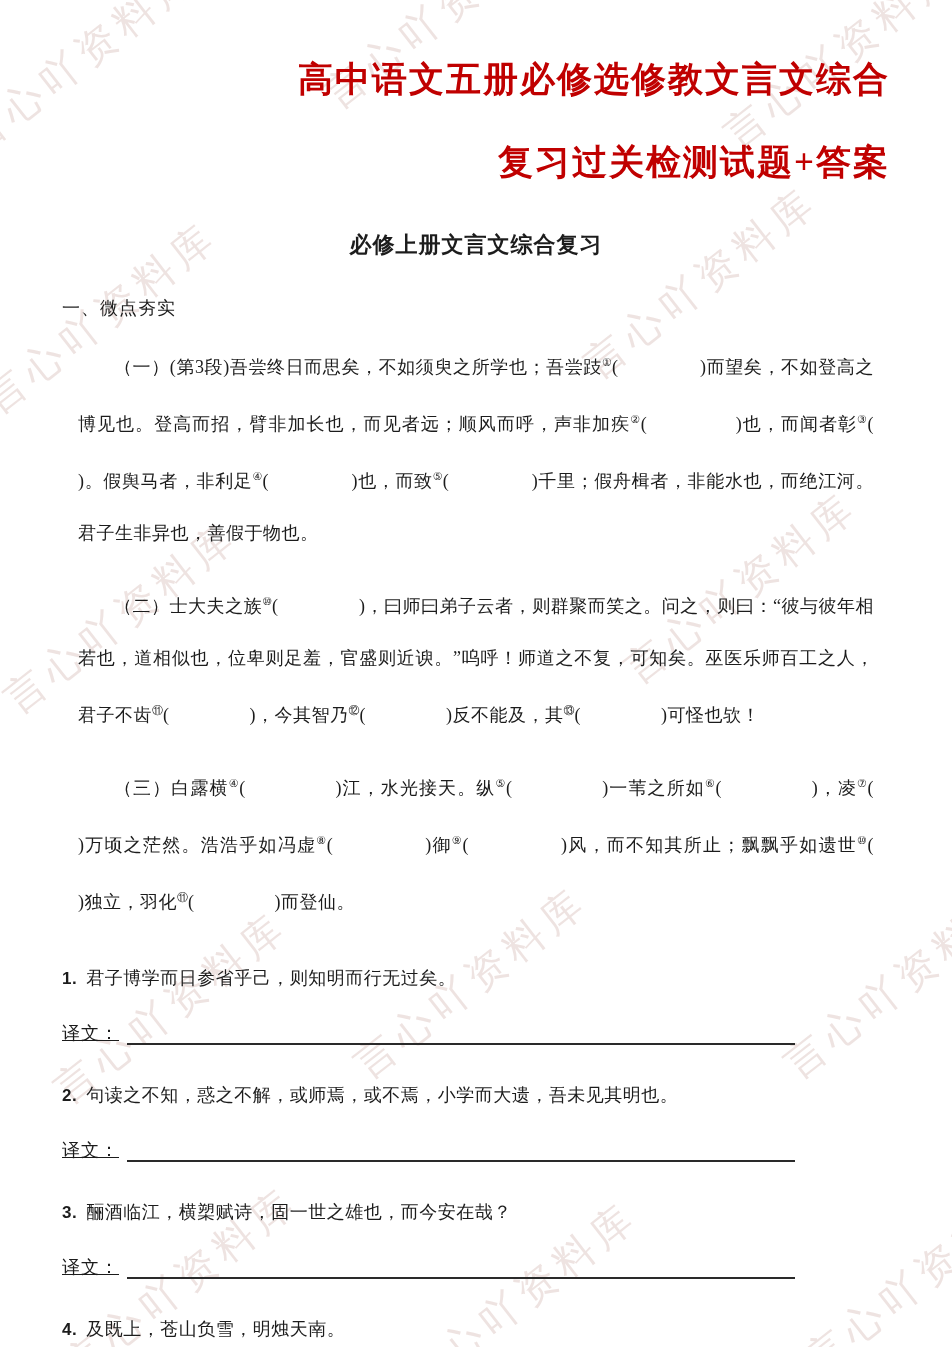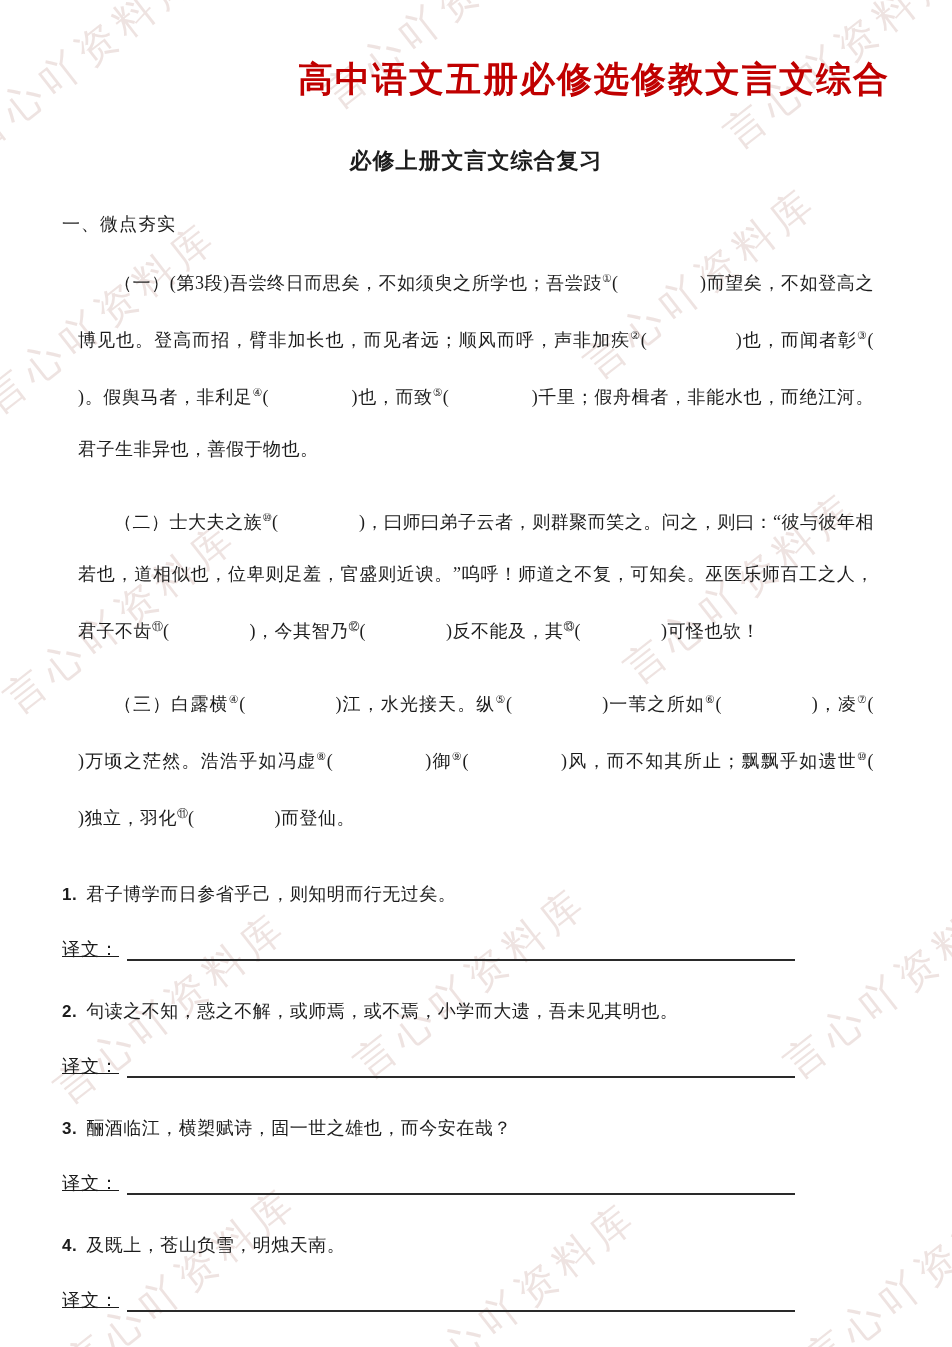--- a/index.html
+++ b/index.html
@@ -103,20 +103,21 @@
     <span class="wm" style="left: 330px; top: 955px;">言心吖资料库</span>
     <span class="wm" style="left: 760px; top: 955px;">言心吖资料库</span>
     <span class="wm" style="left: 40px; top: 1255px;">言心吖资料库</span>
     <span class="wm" style="left: 380px; top: 1270px;">言心吖资料库</span>
     <span class="wm" style="left: 780px; top: 1250px;">言心吖资料库</span>
   </div>
 
 <div class="page">
   <div class="title">
     <div class="title-line1">高中语文五册必修选修教文言文综合</div>
+    <div class="title-line2">复习过关检测试题+答案</div>
   </div>
 
   <div class="subtitle">必修上册文言文综合复习</div>
 
   <div class="sec-heading">一、微点夯实</div>
 
   <div class="passages" id="passages">
       <p class="passage">（一）(第3段)吾尝终日而思矣，不如须臾之所学也；吾尝跂<span class="sup">①</span>(                )而望矣，不如登高之博见也。登高而招，臂非加长也，而见者远；顺风而呼，声非加疾<span class="sup">②</span>(                )也，而闻者彰<span class="sup">③</span>(                )。假舆马者，非利足<span class="sup">④</span>(                )也，而致<span class="sup">⑤</span>(                )千里；假舟楫者，非能水也，而绝江河。君子生非异也，善假于物也。</p>
       <p class="passage">（二）士大夫之族<span class="sup">⑩</span>(                )，曰师曰弟子云者，则群聚而笑之。问之，则曰：“彼与彼年相若也，道相似也，位卑则足羞，官盛则近谀。”呜呼！师道之不复，可知矣。巫医乐师百工之人，君子不齿<span class="sup">⑪</span>(                )，今其智乃<span class="sup">⑫</span>(                )反不能及，其<span class="sup">⑬</span>(                )可怪也欤！</p>
       <p class="passage">（三）白露横<span class="sup">④</span>(                )江，水光接天。纵<span class="sup">⑤</span>(                )一苇之所如<span class="sup">⑥</span>(                )，凌<span class="sup">⑦</span>(                )万顷之茫然。浩浩乎如冯虚<span class="sup">⑧</span>(                )御<span class="sup">⑨</span>(                )风，而不知其所止；飘飘乎如遗世<span class="sup">⑩</span>(                )独立，羽化<span class="sup">⑪</span>(                )而登仙。</p>

